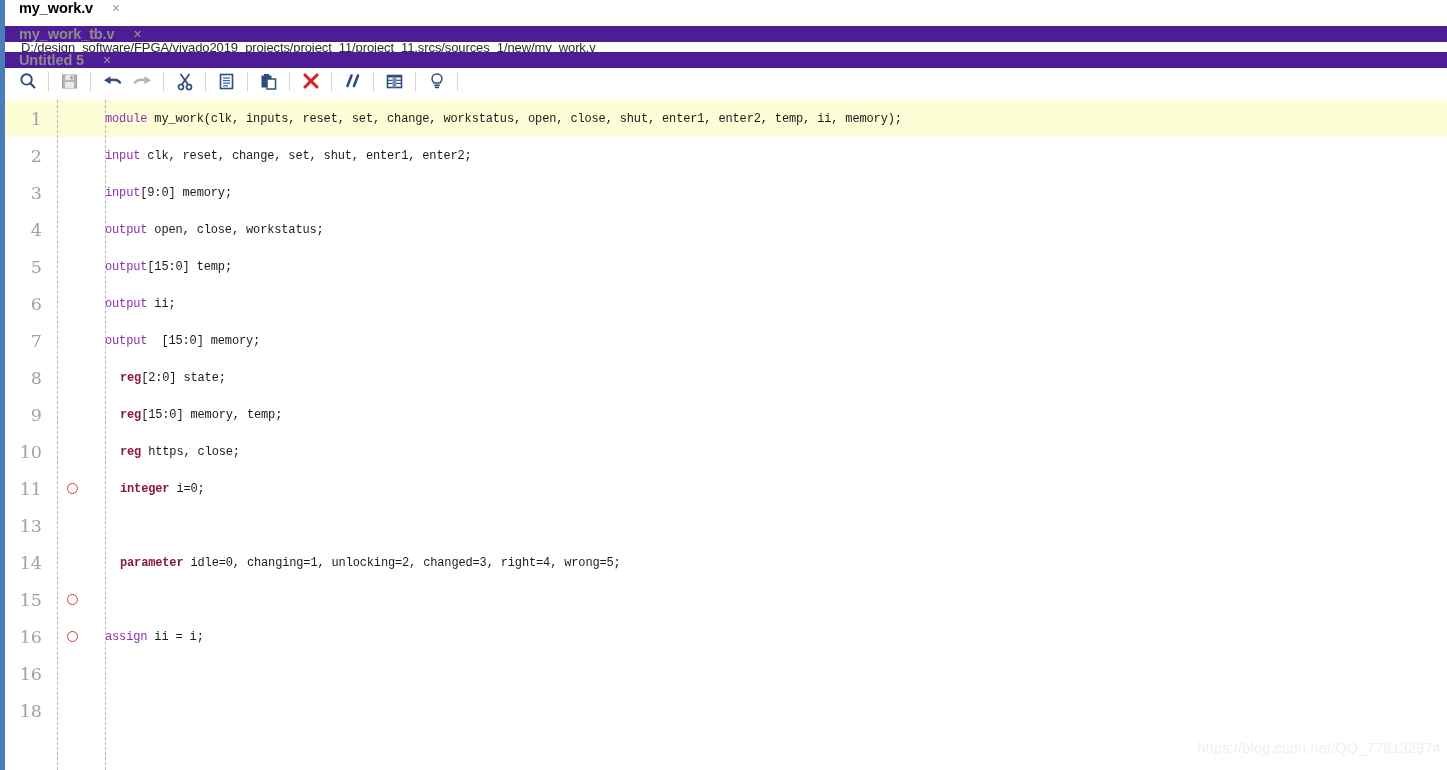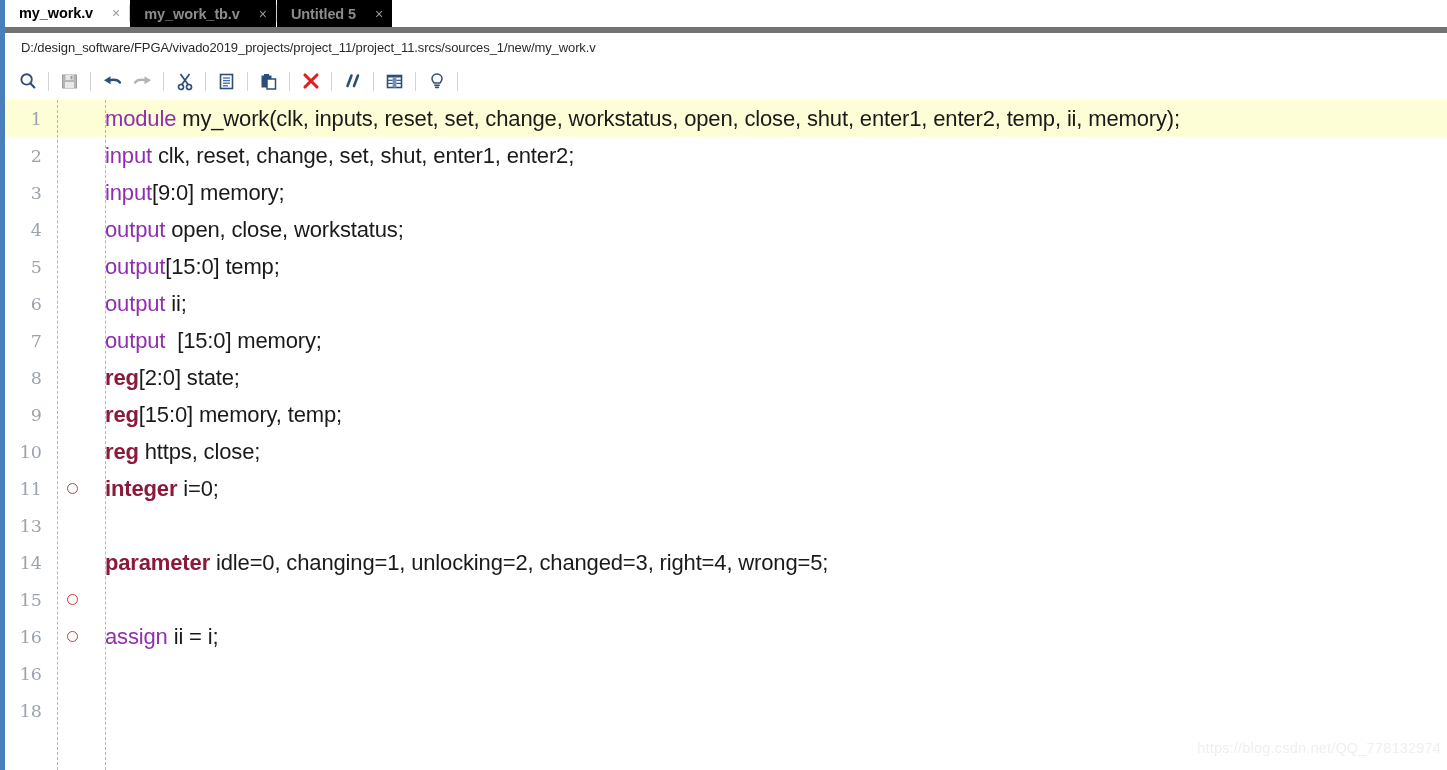--- a/index.html
+++ b/index.html
@@ -38,38 +38,39 @@
   
   .tab-bar {
     position: relative;
     height: 33px;
     background: #ffffff;
     border-bottom: 6px solid #737373;
     display: flex;
     align-items: stretch;
     padding-left: 5px;
     box-sizing: border-box;
+    flex-direction: column;
   }
   .tab {
     display: flex;
     align-items: center;
     height: 100%;
     padding: 0 9px 0 14px;
     box-sizing: border-box;
     position: relative;
     white-space: nowrap;
     cursor: default;
   }
   .tab.active {
     background: #ffffff;
     border-bottom: 1px solid #ffffff;
     margin-bottom: -1px;
   }
   .tab.inactive {
-    background: #000000;
+    background: #4c1d95;
   }
   .tab-label {
     font-size: 14.5px;
     letter-spacing: -0.1px;
   }
   .tab.active .tab-label {
     color: #000000;
     font-weight: bold;
   }
   .tab.inactive .tab-label {
@@ -175,29 +176,29 @@
   .bp-dot {
     width: 11px;
     height: 11px;
     border: 1.6px solid #d33a3a;
     border-radius: 50%;
     box-sizing: border-box;
   }
   .code-text {
     flex: 1 1 auto;
     padding-left: 9px;
-    font-family: Liberation Sans, sans-serif;
-    font-size: 22px;
+    font-family: Liberation Mono, monospace;
+    font-size: 12px;
     color: #1a1a1a;
     white-space: pre;
     letter-spacing: -0.15px;
     line-height: 1;
   }
   .kw-purple { color: #8f2fb0; }
-  .kw-darkred { color: #8b1a3a; font-weight: bold; }
+  .kw-darkred { color: #8b1a3a; font-weight: bold; margin-left: 15px; }
 
   
   .guide {
     position: absolute;
     top: 0;
     bottom: 0;
     width: 0;
     border-left: 1px dashed #b6b6b6;
     z-index: 3;
     pointer-events: none;

